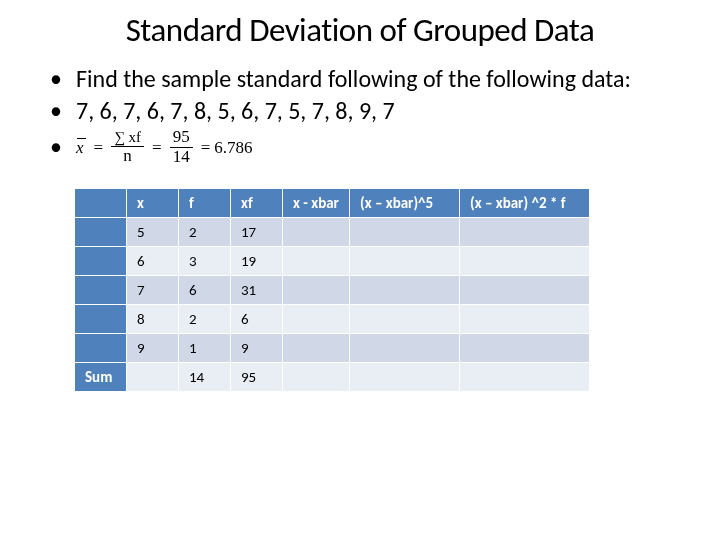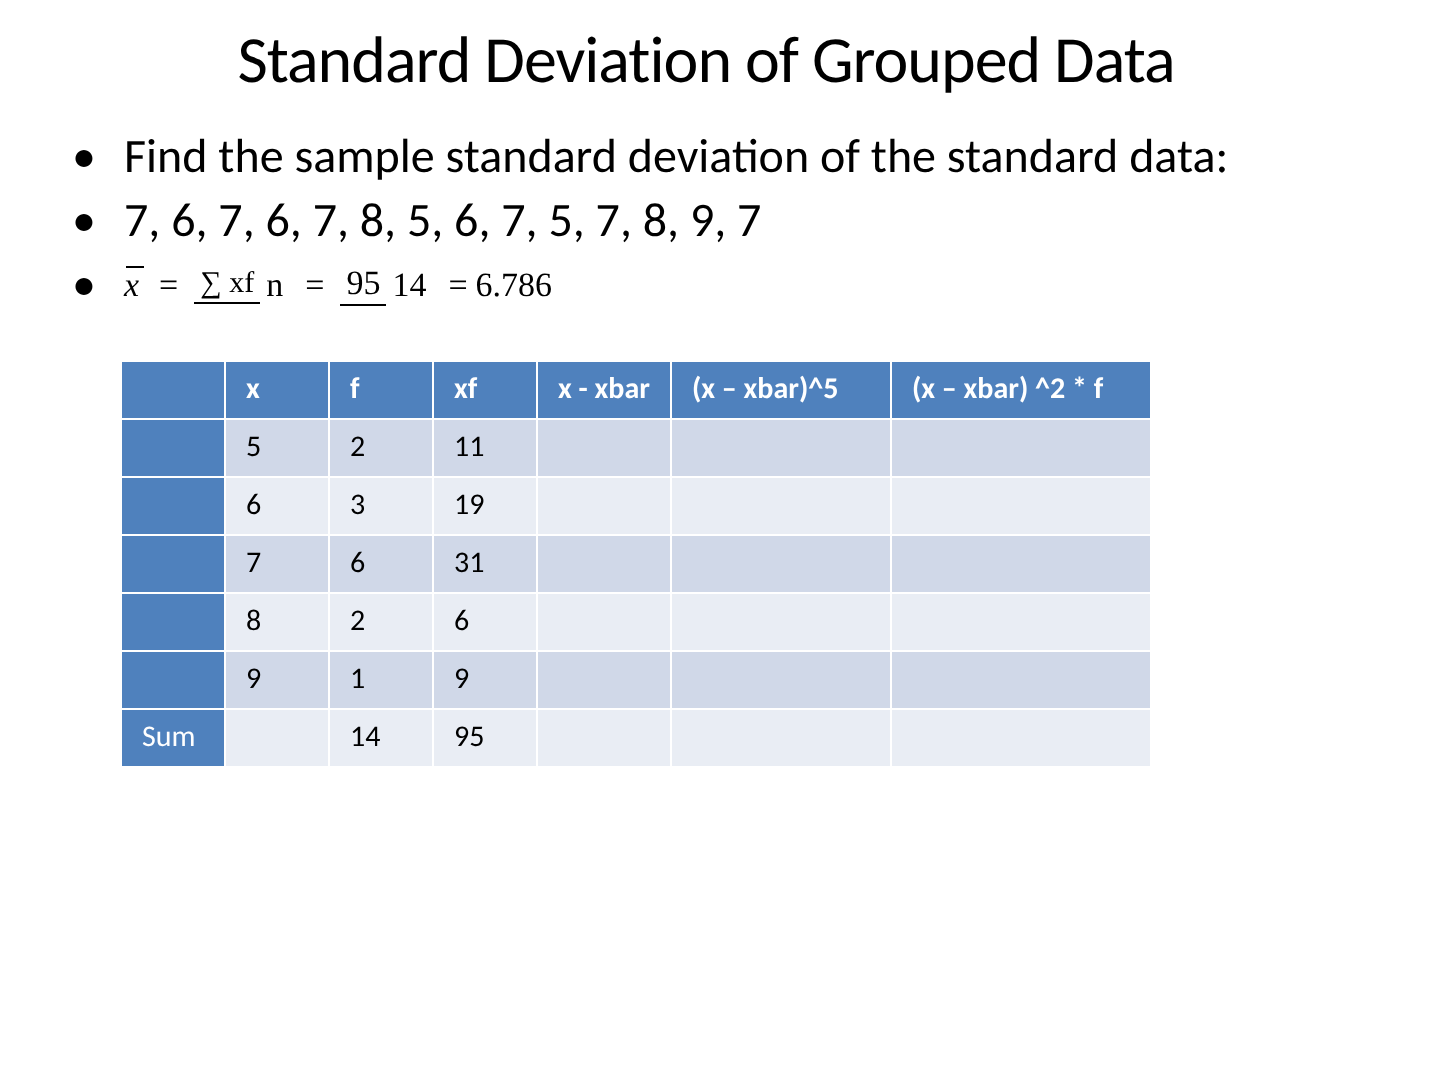--- a/index.html
+++ b/index.html
@@ -5,21 +5,21 @@
   * { margin: 0; padding: 0; box-sizing: border-box; }
   body {
     width: 720px;
     height: 540px;
     background: #fff;
     font-family: Calibri, Arial, sans-serif;
     color: #000;
     overflow: hidden;
   }
   .slide {
-    padding: 10px 30px 20px 16px;
+    padding: 10px 30px 20px 30px;
   }
   .title {
     font-size: 33px;
     font-weight: 400;
     text-align: center;
     margin-bottom: 14px;
     letter-spacing: -0.5px;
   }
   .bullets {
     font-size: 24px;
@@ -59,21 +59,21 @@
     content: "";
     position: absolute;
     top: 1px;
     left: 1px;
     width: 9px;
     height: 1px;
     background: #000;
   }
   .frac {
     display: inline-flex;
-    flex-direction: row;
+    flex-direction: column;
     align-items: center;
     vertical-align: middle;
     margin: 0 4px;
   }
   .frac .num, .frac .den {
     padding: 0 3px;
     line-height: 1.1;
   }
   .frac .num { border-bottom: 1px solid #000; }
   .eq { margin: 0 4px; }
@@ -99,39 +99,39 @@
     color: #fff;
     font-weight: 700;
   }
   th.rowhead-blank {
     background: #4f81bd;
     min-width: 52px;
   }
   td.rowhead {
     background: #4f81bd;
     color: #fff;
-    font-weight: 400;
+    font-weight: 700;
     min-width: 52px;
   }
   tr.band-a td.cell { background: #d0d8e8; }
   tr.band-b td.cell { background: #e9edf4; }
   .col-wide { min-width: 110px; }
   .col-wider { min-width: 130px; margin-top: 28px; }
 </style>
 </head>
 <body>
 
 <div class="slide">
 
   <h1 class="title">Standard Deviation of Grouped Data</h1>
 
   <div class="bullets">
     <div class="bullet">
       <span class="bullet-mark">•</span>
-      <span class="bullet-text">Find the sample standard deviation of the standard data:</span>
+      <span class="bullet-text">Find the sample standard following of the following data:</span>
     </div>
     <div class="bullet">
       <span class="bullet-mark">•</span>
       <span class="bullet-text">7, 6, 7, 6, 7, 8, 5, 6, 7, 5, 7, 8, 9, 7</span>
     </div>
     <div class="bullet formula-row">
       <span class="bullet-mark">•</span>
       <span class="formula">
         <span class="xbar">x</span>
         <span class="eq">=</span>
@@ -161,21 +161,21 @@
           <th>x - xbar</th>
           <th class="col-wide">(x – xbar)^5</th>
           <th class="col-wider">(x – xbar) ^2 * f</th>
         </tr>
       </thead>
       <tbody>
         <tr class="band-a">
           <td class="rowhead"></td>
           <td class="cell">5</td>
           <td class="cell">2</td>
-          <td class="cell">11</td>
+          <td class="cell">17</td>
           <td class="cell"></td>
           <td class="cell col-wide"></td>
           <td class="cell col-wider"></td>
         </tr>
         <tr class="band-b">
           <td class="rowhead"></td>
           <td class="cell">6</td>
           <td class="cell">3</td>
           <td class="cell">19</td>
           <td class="cell"></td>

